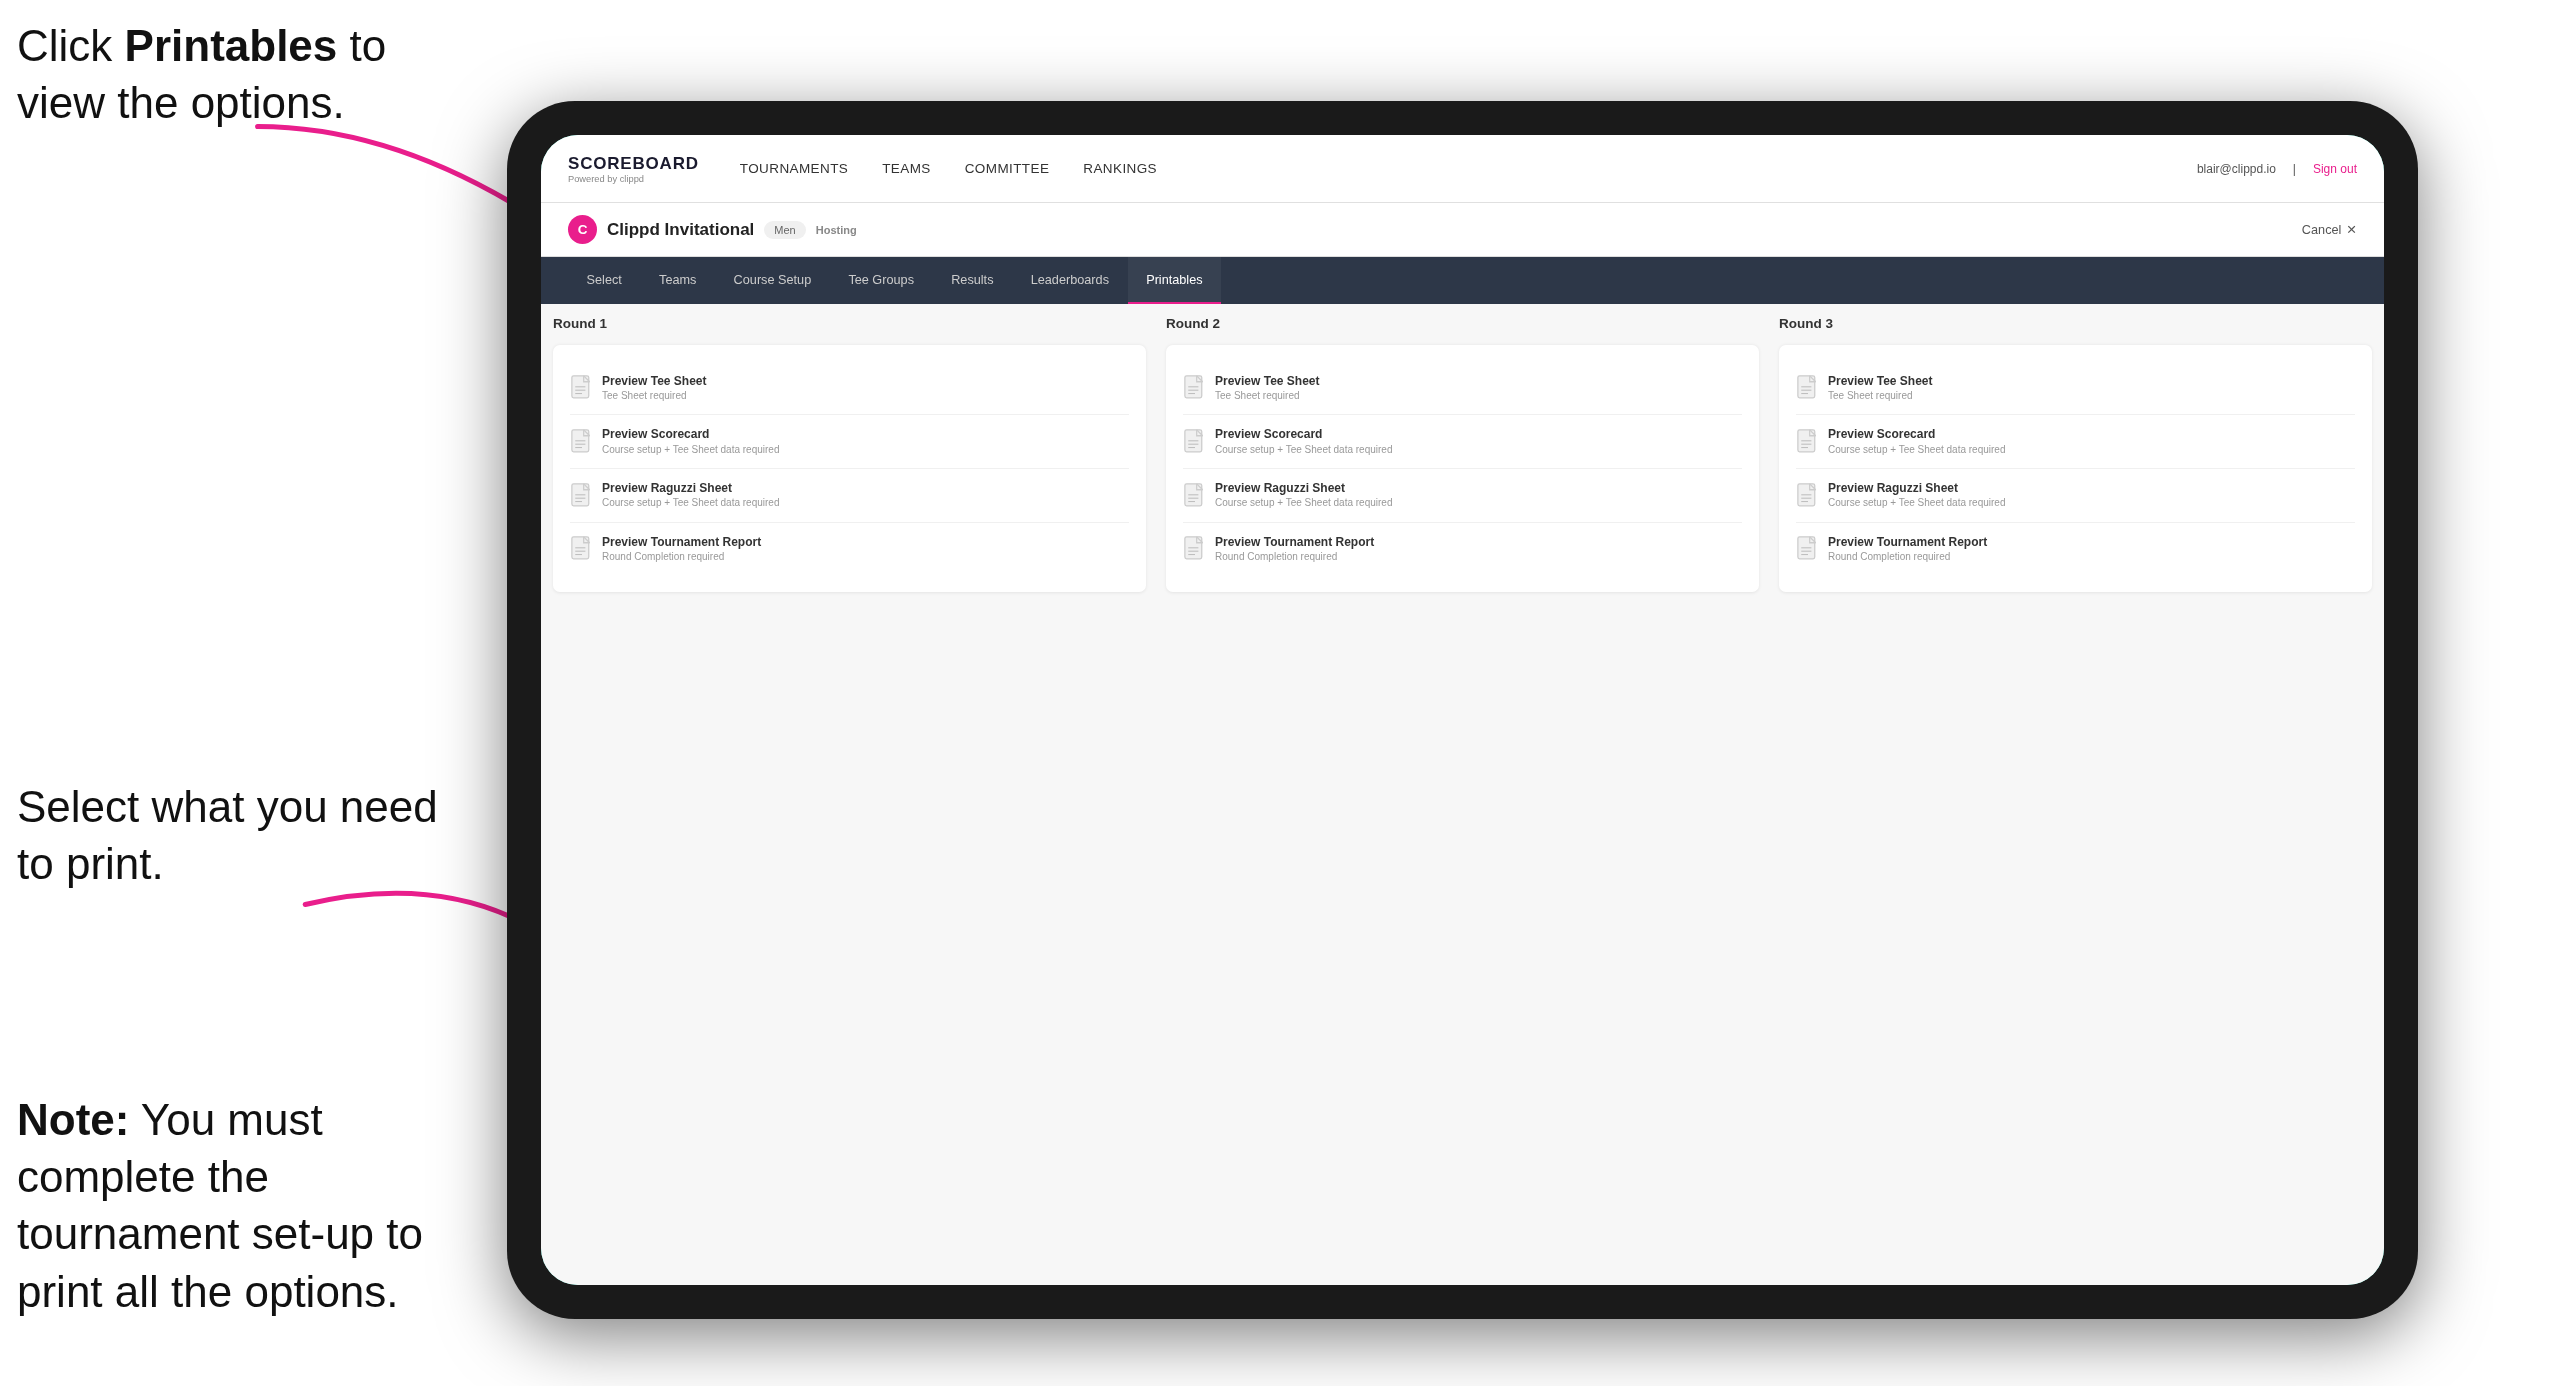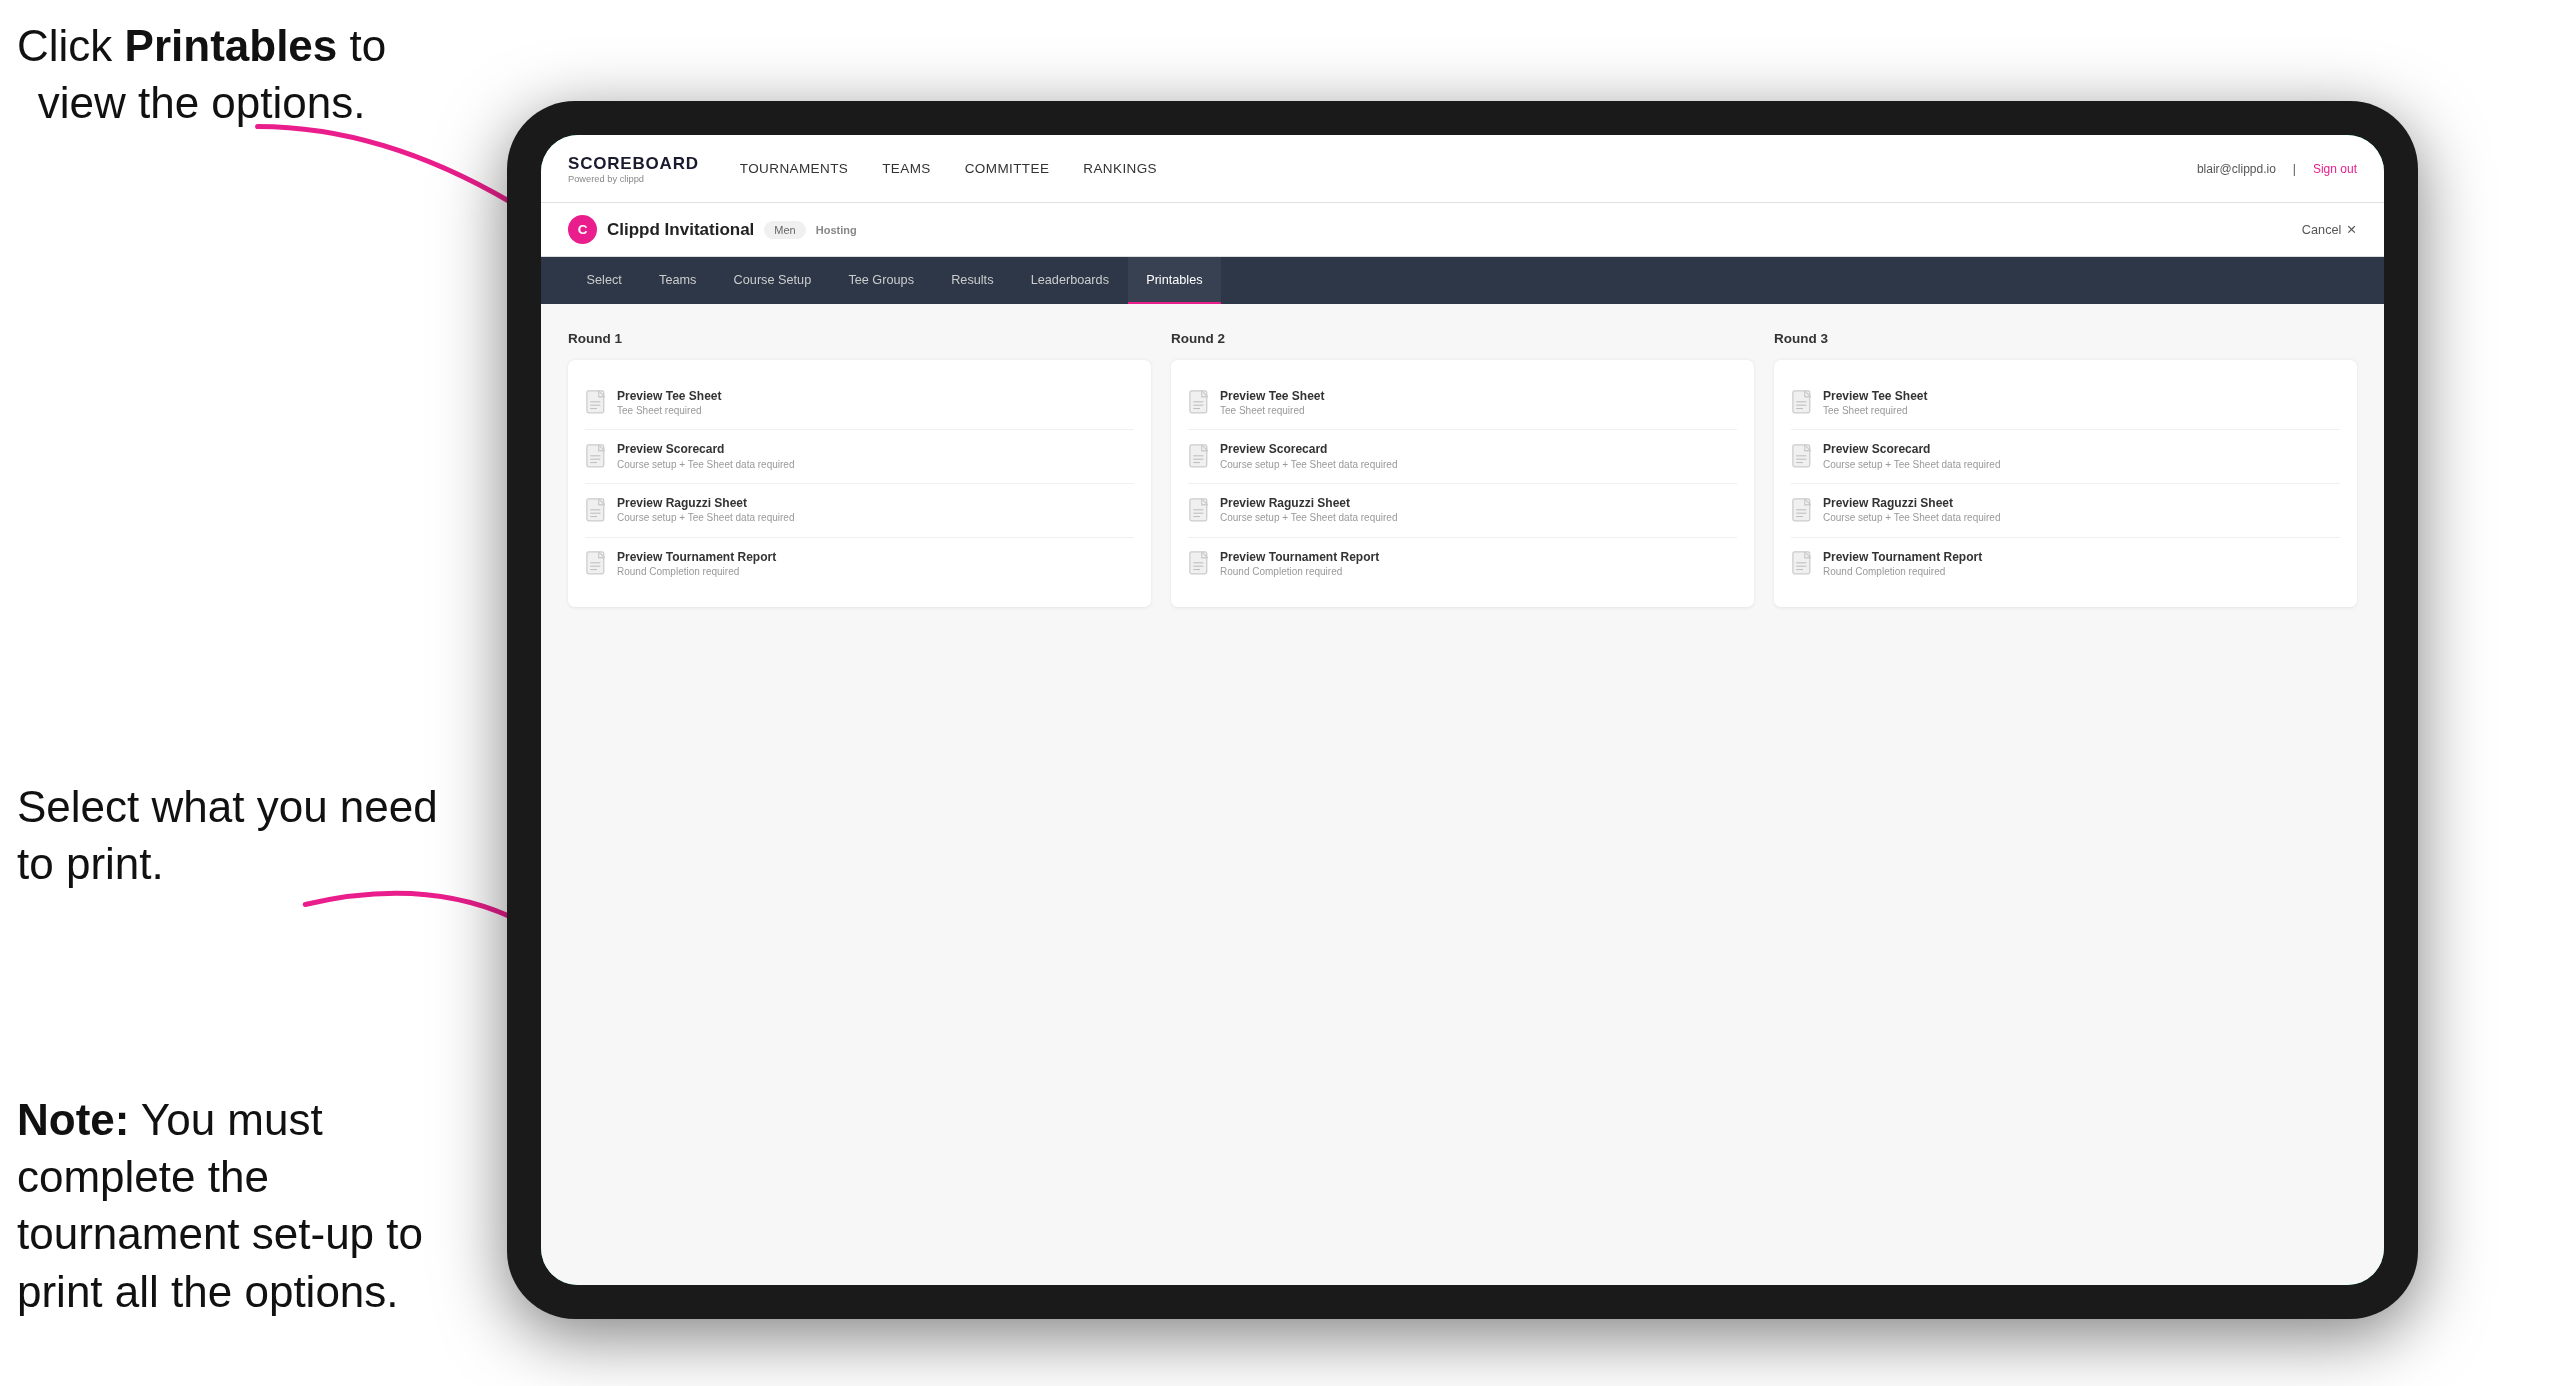--- a/index.html
+++ b/index.html
@@ -14,21 +14,20 @@
 
     
     .annotation-top {
       position: absolute;
       top: 17px;
       left: 17px;
       font-size: 44px;
       line-height: 1.3;
       color: #111;
       font-weight: 400;
-      text-align: center;
     }
     .annotation-top strong { font-weight: 700; }
 
     .annotation-middle {
       position: absolute;
       top: 778px;
       left: 17px;
       font-size: 44px;
       line-height: 1.3;
       color: #111;
@@ -236,21 +235,21 @@
     .tab.active {
       color: #ffffff;
       border-bottom: 2.5px solid #e91e8c;
       background: rgba(255,255,255,0.05);
     }
 
     
     .main-content {
       flex: 1;
       background: #f7f7f7;
-      padding: 27px;
+      padding: 12px;
       overflow-y: auto;
     }
 
     .rounds-container {
       display: flex;
       gap: 20px;
     }
 
     .round-column {
       flex: 1;

